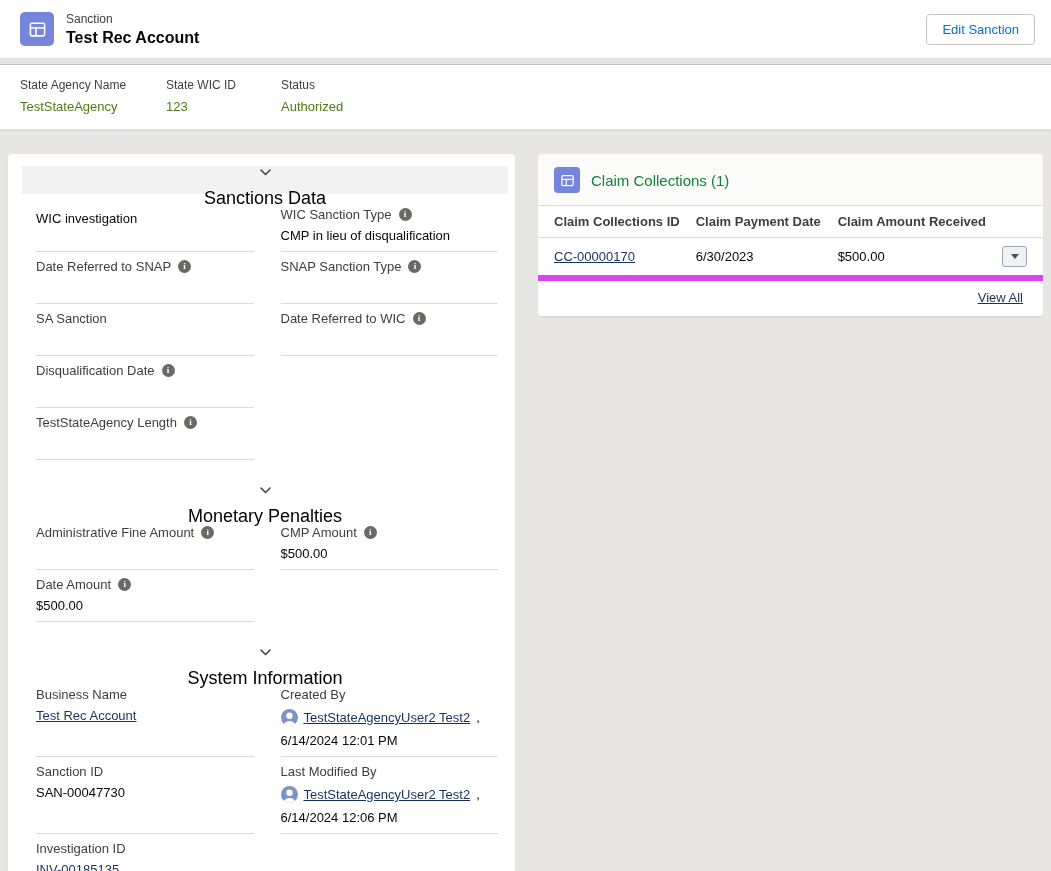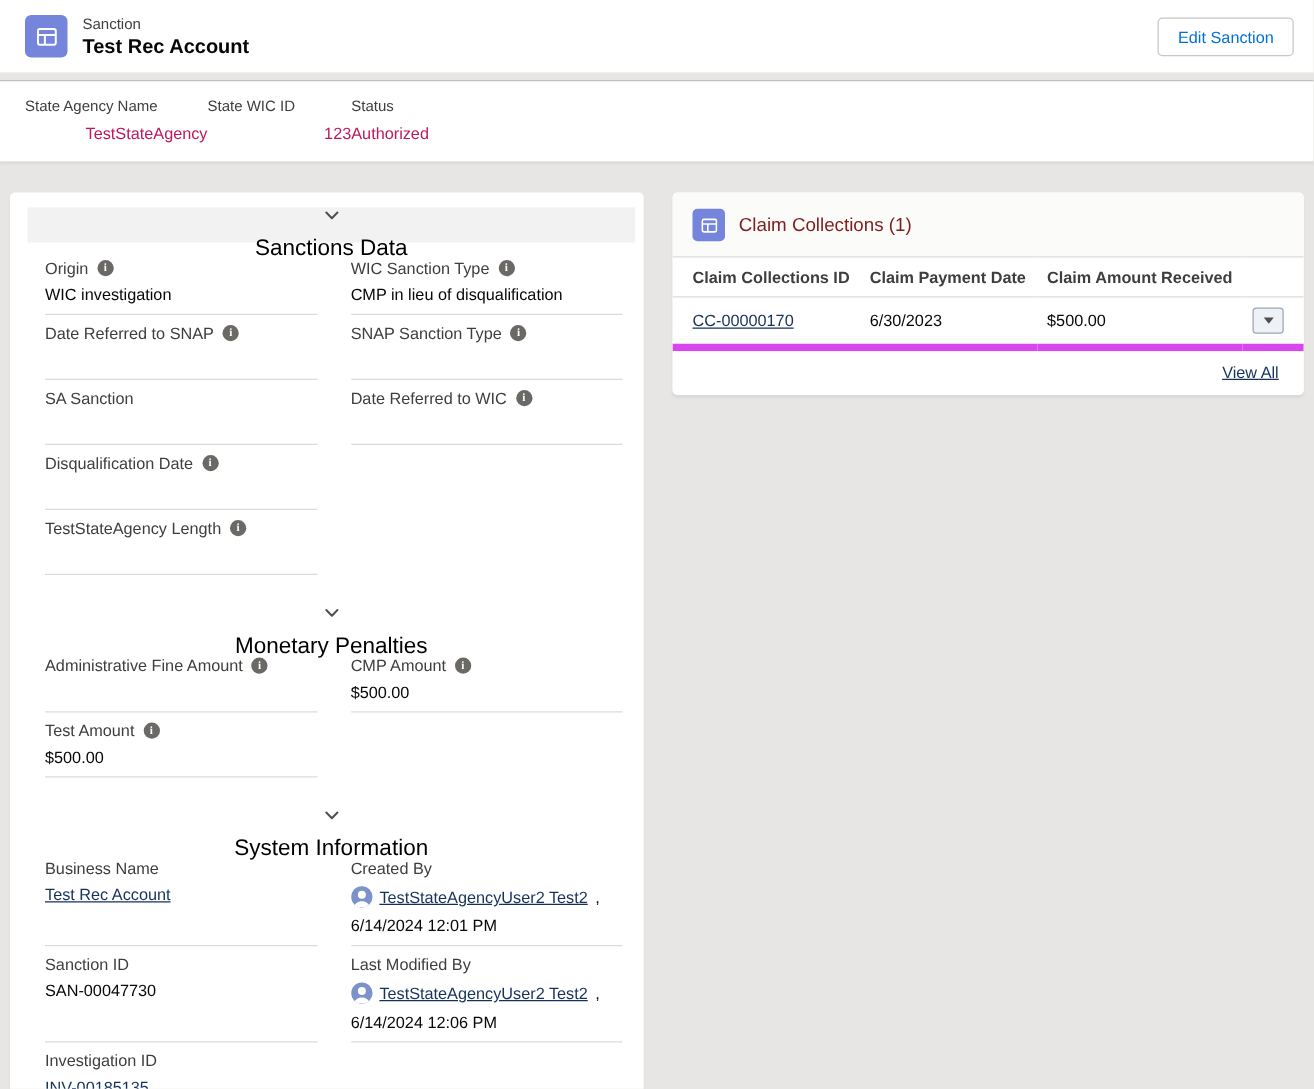--- a/index.html
+++ b/index.html
@@ -38,21 +38,21 @@
     background: #fff; margin-top: 5px;
     border-top: 1px solid #c3c1bf;
     box-shadow: 0 2px 2px rgba(0,0,0,.05);
     padding: 13px 20px 14px; display: flex;
   }
   .hl-field { margin-right: 0; }
   .hl-field.w1 { width: 146px; }
   .hl-field.w2 { width: 172px; }
   .hl-field.w3 { width: 115px; }
   .hl-label { font-size: 12px; color: #3e3e3c; margin-bottom: 7px; line-height: 14px; }
-  .hl-value { font-size: 13px; color: #be185d; line-height: 16px; text-align: right; }
+  .hl-value { font-size: 13px; color: #4d7c0f; line-height: 16px; }
 
   
   .main { display: flex; gap: 23px; padding: 25px 8px 8px; align-items: flex-start; }
   .card {
     background: #fff; border-radius: 4px;
     box-shadow: 0 2px 2px rgba(0,0,0,.06);
   }
   .left-card { width: 507px; min-height: 711px; padding: 12px 0 24px; }
   .right-card { flex: 1; overflow: hidden; }
 
@@ -89,21 +89,21 @@
     overflow: hidden; display: inline-flex; flex: none;
   }
   .date-line { margin-top: 7px; font-size: 13px; line-height: 16px; }
 
   
   .rel-header { display: flex; align-items: center; gap: 11px; padding: 13px 16px 12px; background: #fbfbfa; }
   .rel-icon {
     width: 26px; height: 26px; border-radius: 4px; background: #7585db;
     display: flex; align-items: center; justify-content: center; flex: none;
   }
-  .rel-title { font-size: 15px; color: #7f1d1d; }
+  .rel-title { font-size: 15px; color: #15803d; }
   table.rel { width: 100%; border-collapse: collapse; font-size: 13px; background: #fff; }
   .rel th {
     text-align: left; font-weight: 700; color: #3e3e3c;
     padding: 8px 8px; border-top: 1px solid #dddbda; border-bottom: 1px solid #dddbda;
     white-space: nowrap;
   }
   .rel td { padding: 8px 8px; border-bottom: 6px solid #d946ef; }
   .rel th:first-child, .rel td:first-child { padding-left: 16px; width: 150px; }
   .rel th:nth-child(2) { width: 148px; }
   .rel th:last-child, .rel td:last-child { width: 48px; padding-right: 16px; }
@@ -161,24 +161,20 @@
     <div class="sec-header shaded">
       <span class="chev">
         <svg width="13" height="13" viewBox="0 0 16 16">
             <path d="M2.5 5l5.5 5.5L13.5 5" fill="none" stroke="#514f4d" stroke-width="2" stroke-linecap="round" stroke-linejoin="round"></path>
           </svg>
       </span>
       <span>Sanctions Data</span>
     </div>
     <div class="fgrid">
       <div class="field">
-        <div class="flabel">
-          <span>Origin</span>
-          <span class="info"></span>
-        </div>
         <div class="fvalue">WIC investigation</div>
       </div>
       <div class="field">
         <div class="flabel">
           <span>WIC Sanction Type</span>
           <span class="info"></span>
         </div>
         <div class="fvalue">CMP in lieu of disqualification</div>
       </div>
       <div class="field">
@@ -244,21 +240,21 @@
       </div>
       <div class="field">
         <div class="flabel">
           <span>CMP Amount</span>
           <span class="info"></span>
         </div>
         <div class="fvalue">$500.00</div>
       </div>
       <div class="field">
         <div class="flabel">
-          <span>Test Amount</span>
+          <span>Date Amount</span>
           <span class="info"></span>
         </div>
         <div class="fvalue">$500.00</div>
       </div>
       <div class="slot"></div>
     </div>
 
     <div class="sec-header spaced">
       <span class="chev">
         <svg width="13" height="13" viewBox="0 0 16 16">

